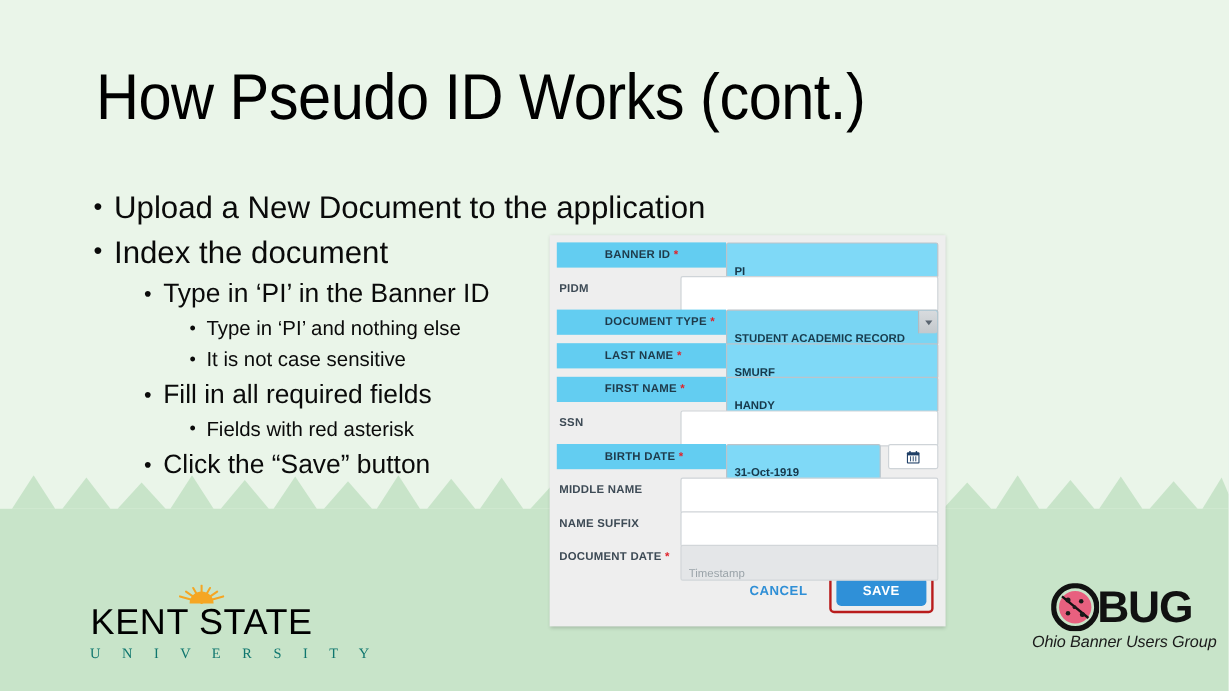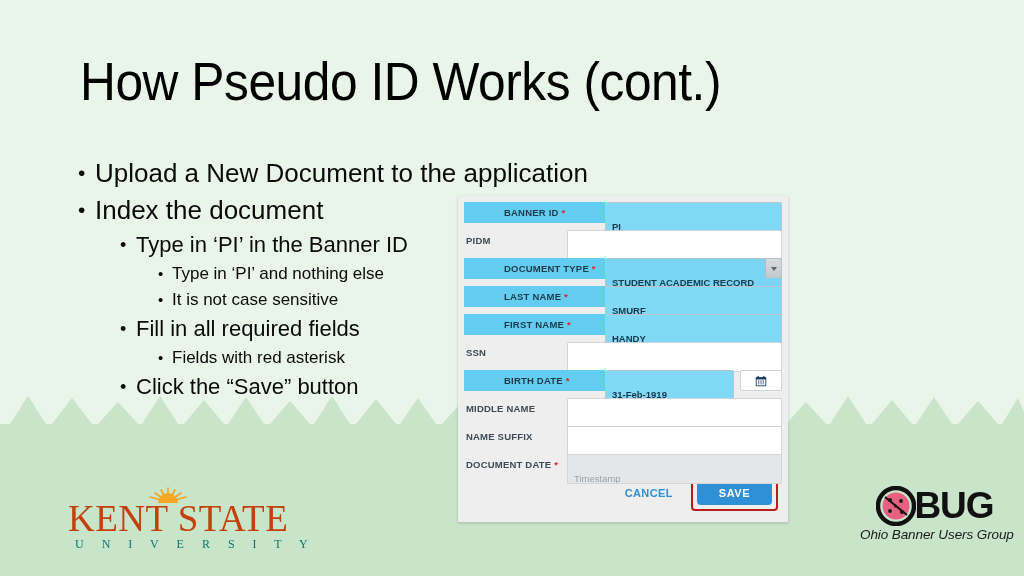--- a/index.html
+++ b/index.html
@@ -238,24 +238,24 @@
   
   .ks-logo {
     position: absolute;
     left: 68px;
     top: 487px;
     width: 200px;
     text-align: center;
   }
   .ks-sun { height: 17px; margin-bottom: -2px; }
   .ks-name {
-    font-family: Liberation Serif, serif;
-    font-size: 37px;
+    font-family: Liberation Sans, sans-serif;
+    font-size: 30px;
     line-height: 34px;
-    color: #c2410c;
+    color: #000000;
     letter-spacing: 0.5px;
     white-space: nowrap;
   }
   .ks-univ {
     font-family: "Liberation Serif", serif;
     font-size: 12px;
     line-height: 16px;
     color: #0f766e;
     letter-spacing: 7.5px;
     padding-left: 7px;
@@ -418,21 +418,21 @@
       <div class="flabel">SSN</div>
       <div class="fctl">
         <div class="finput"></div>
       </div>
     </div>
 
     <div class="frow">
       <div class="hl-strip"></div>
       <div class="flabel hl"><span>BIRTH DATE</span> <span class="req">*</span></div>
       <div class="fctl">
-        <div class="finput filled">31-Feb-1919</div>
+        <div class="finput filled">31-Oct-1919</div>
       </div>
       <div class="cal-wrap">
         <div class="cal-btn">
           <svg class="cal-ico" width="12" height="12" viewBox="0 0 16 16" aria-hidden="true">
             <rect x="1" y="2.5" width="14" height="12.5" rx="1" fill="#1f3f66"></rect>
             <rect x="2.2" y="6" width="11.6" height="7.8" fill="#ffffff"></rect>
             <rect x="3.6" y="1" width="1.6" height="3" rx="0.6" fill="#1f3f66"></rect>
             <rect x="10.8" y="1" width="1.6" height="3" rx="0.6" fill="#1f3f66"></rect>
             <rect x="4.6" y="7" width="1" height="5.6" fill="#1f3f66"></rect>
             <rect x="7.5" y="7" width="1" height="5.6" fill="#1f3f66"></rect>

